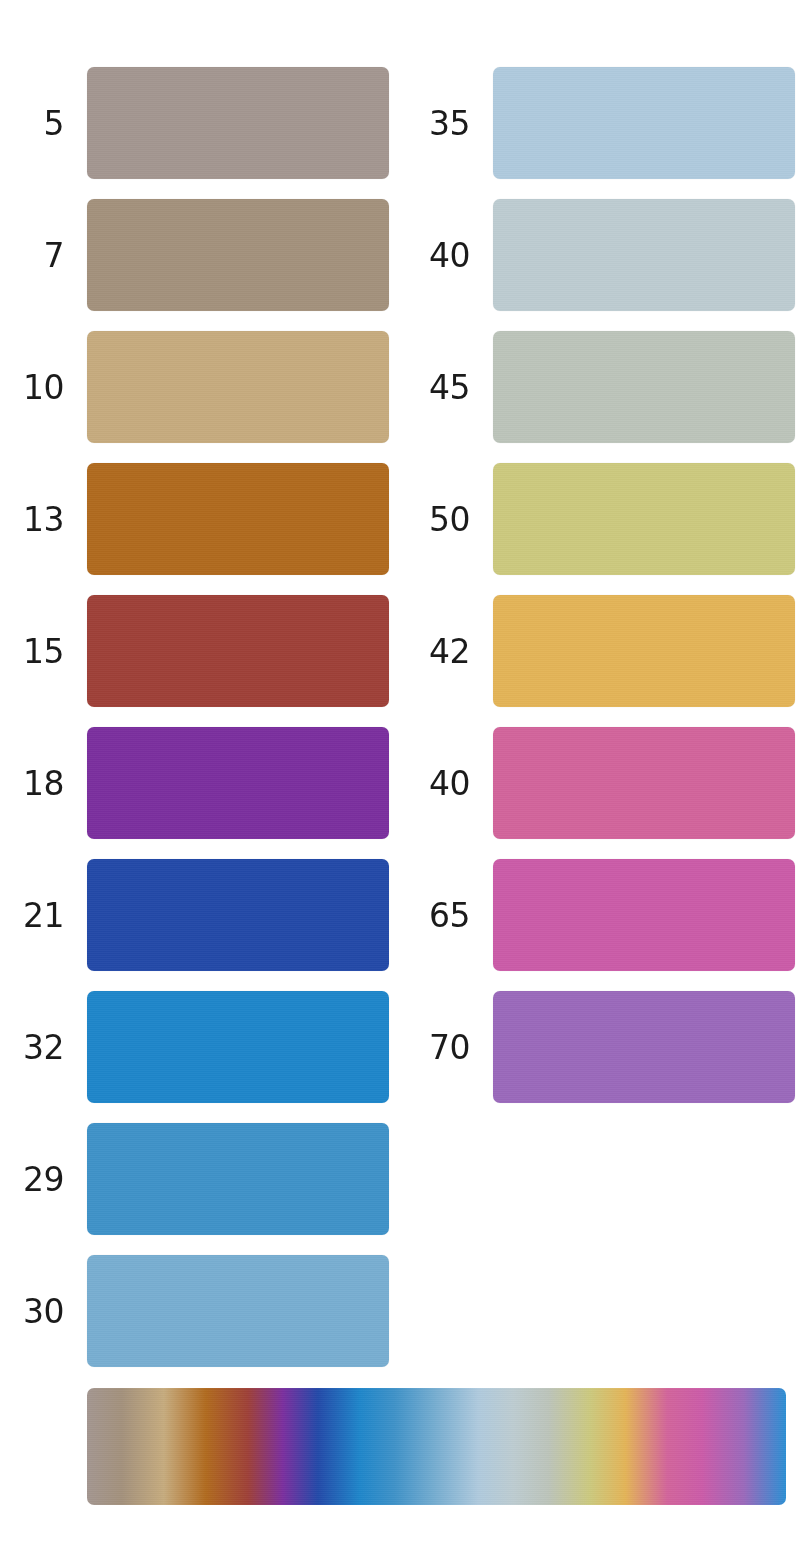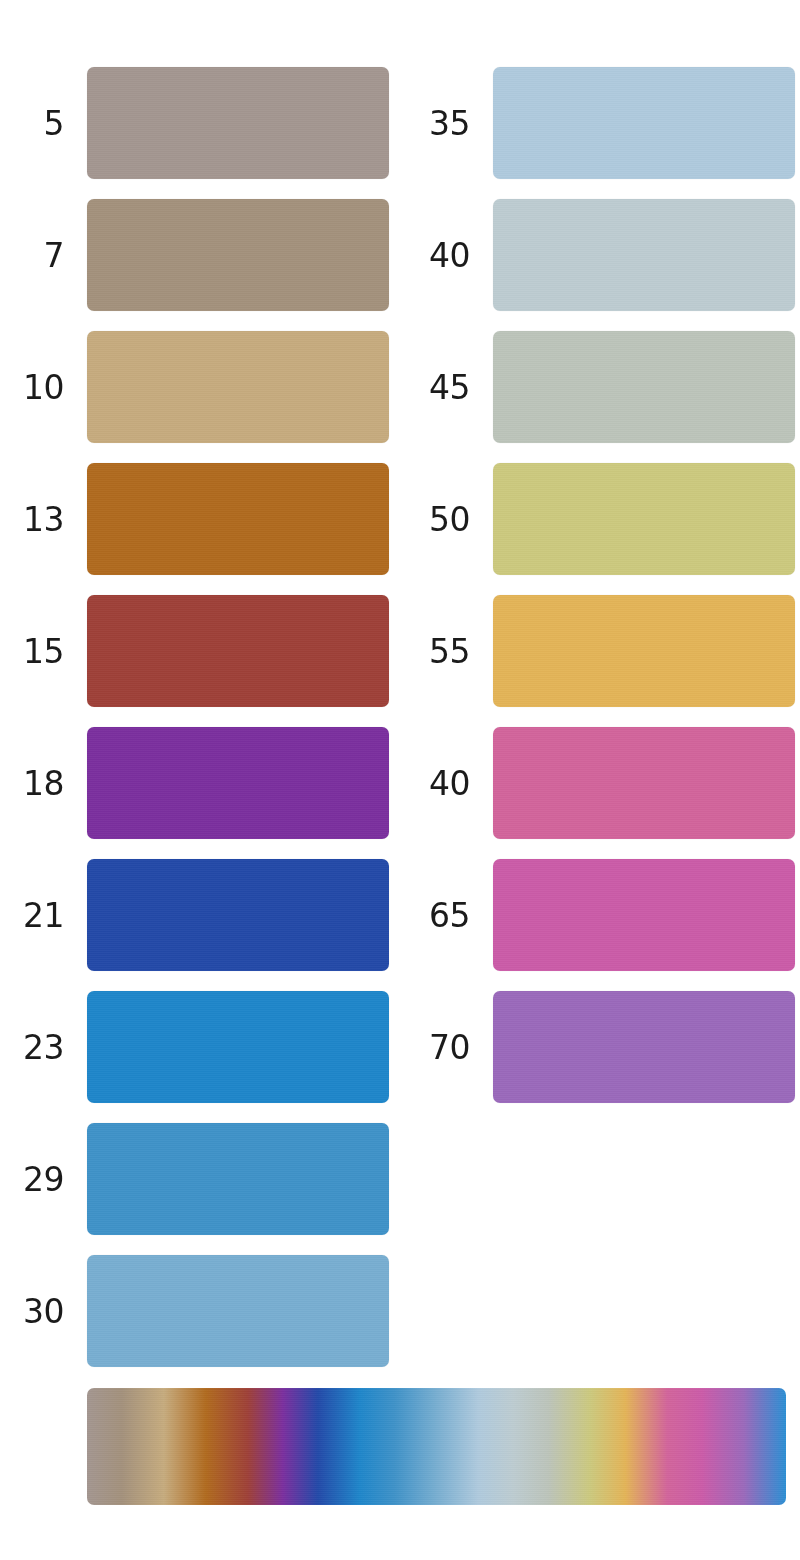--- a/index.html
+++ b/index.html
@@ -133,21 +133,21 @@
       </div>
       <div class="swatch-row">
         <div class="swatch-label">18</div>
         <div class="swatch-chip" style="background: rgb(123, 47, 158);"></div>
       </div>
       <div class="swatch-row">
         <div class="swatch-label">21</div>
         <div class="swatch-chip" style="background: rgb(35, 73, 168);"></div>
       </div>
       <div class="swatch-row">
-        <div class="swatch-label">23</div>
+        <div class="swatch-label">32</div>
         <div class="swatch-chip" style="background: rgb(30, 134, 202);"></div>
       </div>
       <div class="swatch-row">
         <div class="swatch-label">29</div>
         <div class="swatch-chip" style="background: rgb(63, 146, 200);"></div>
       </div>
       <div class="swatch-row">
         <div class="swatch-label">30</div>
         <div class="swatch-chip" style="background: rgb(120, 174, 209);"></div>
       </div>
@@ -163,21 +163,21 @@
       </div>
       <div class="swatch-row">
         <div class="swatch-label">45</div>
         <div class="swatch-chip" style="background: rgb(188, 196, 186);"></div>
       </div>
       <div class="swatch-row">
         <div class="swatch-label">50</div>
         <div class="swatch-chip" style="background: rgb(204, 201, 126);"></div>
       </div>
       <div class="swatch-row">
-        <div class="swatch-label">55</div>
+        <div class="swatch-label">42</div>
         <div class="swatch-chip" style="background: rgb(227, 180, 87);"></div>
       </div>
       <div class="swatch-row">
         <div class="swatch-label">40</div>
         <div class="swatch-chip" style="background: rgb(210, 100, 155);"></div>
       </div>
       <div class="swatch-row">
         <div class="swatch-label">65</div>
         <div class="swatch-chip" style="background: rgb(203, 91, 168);"></div>
       </div>

